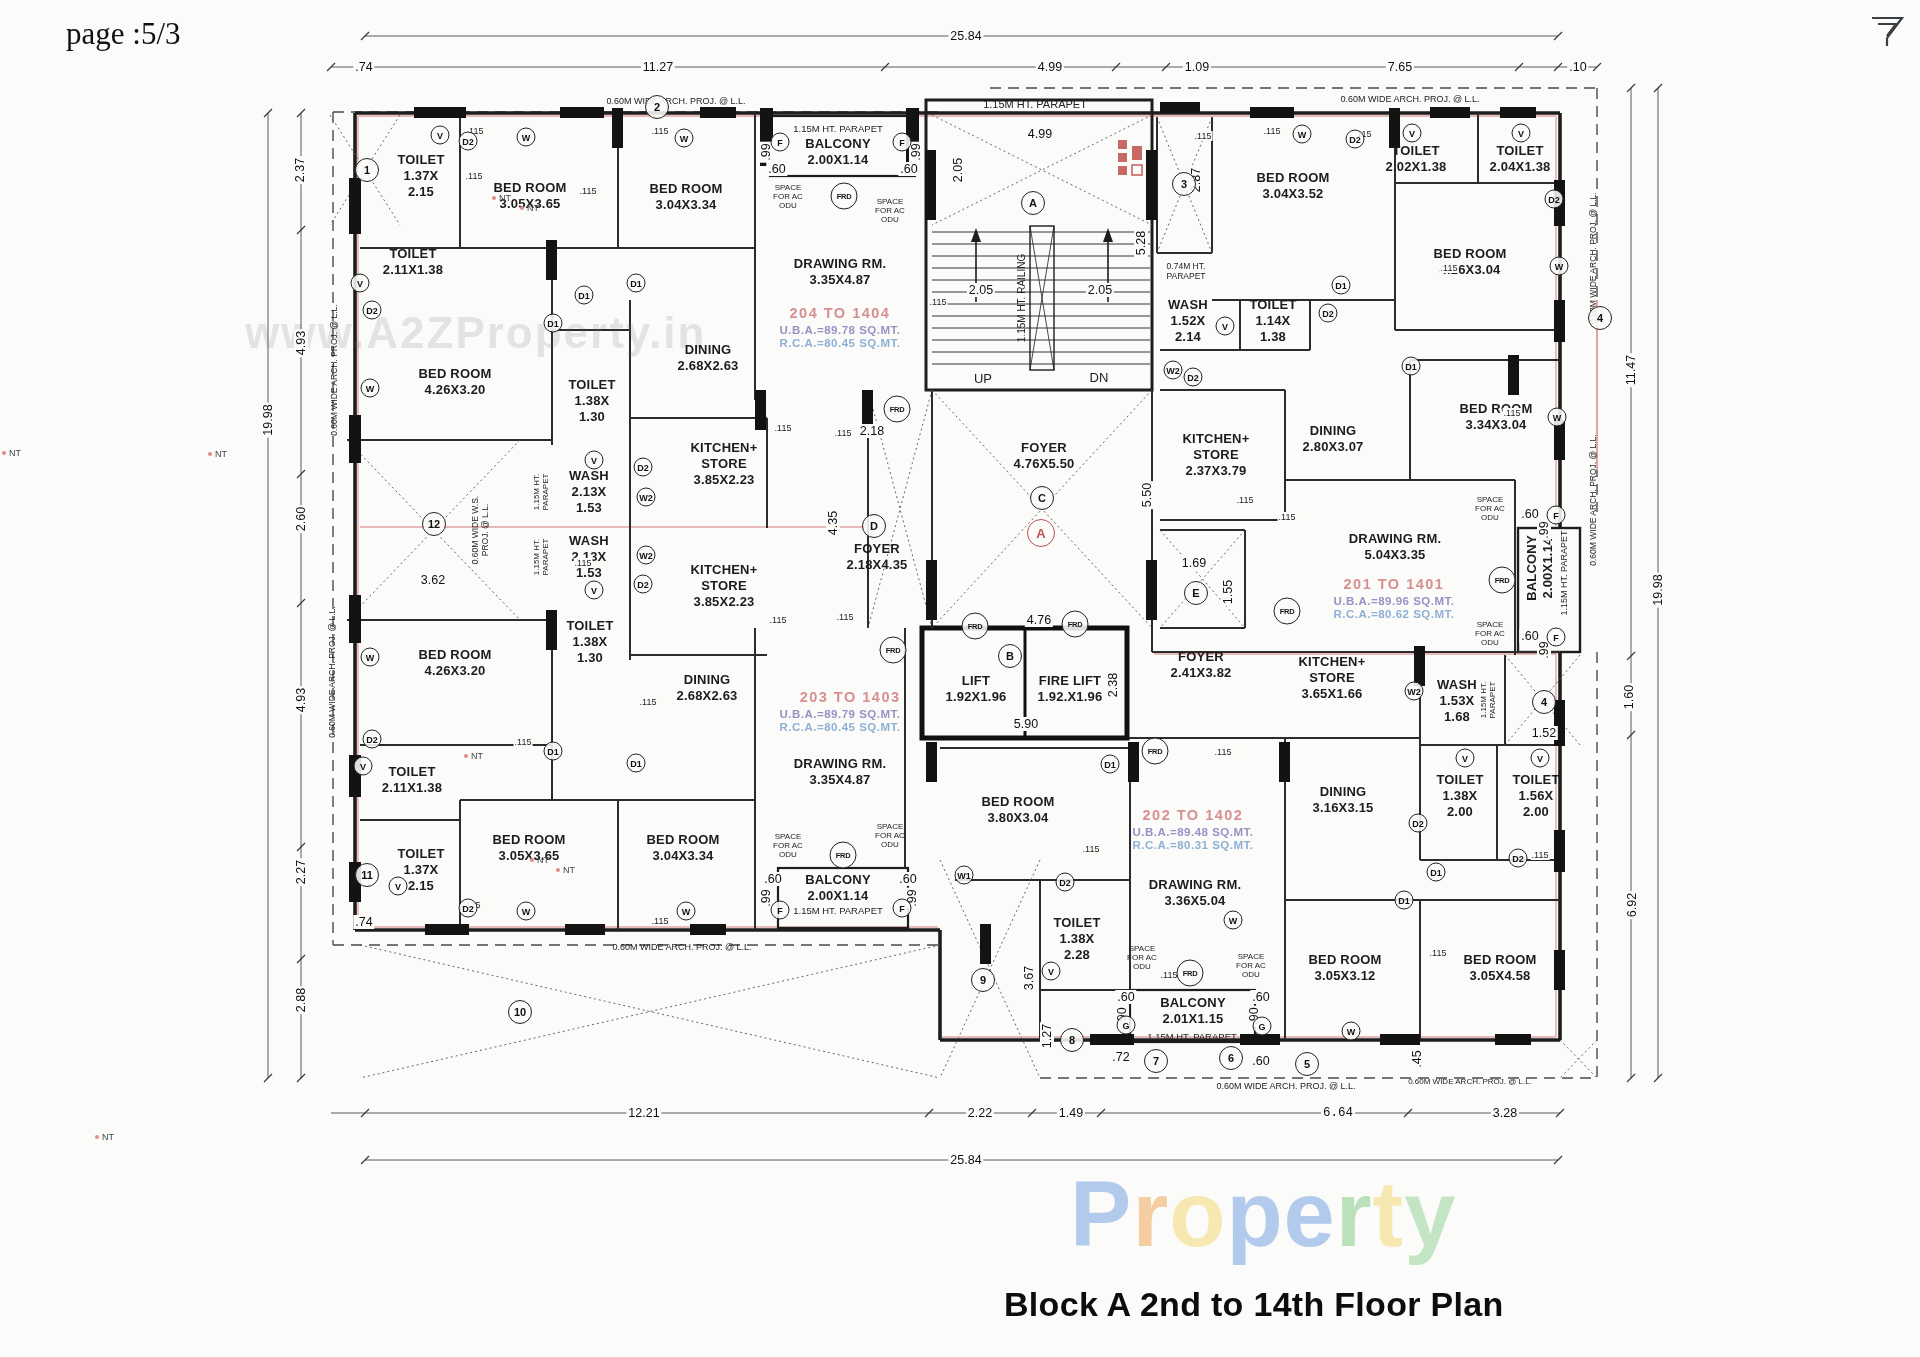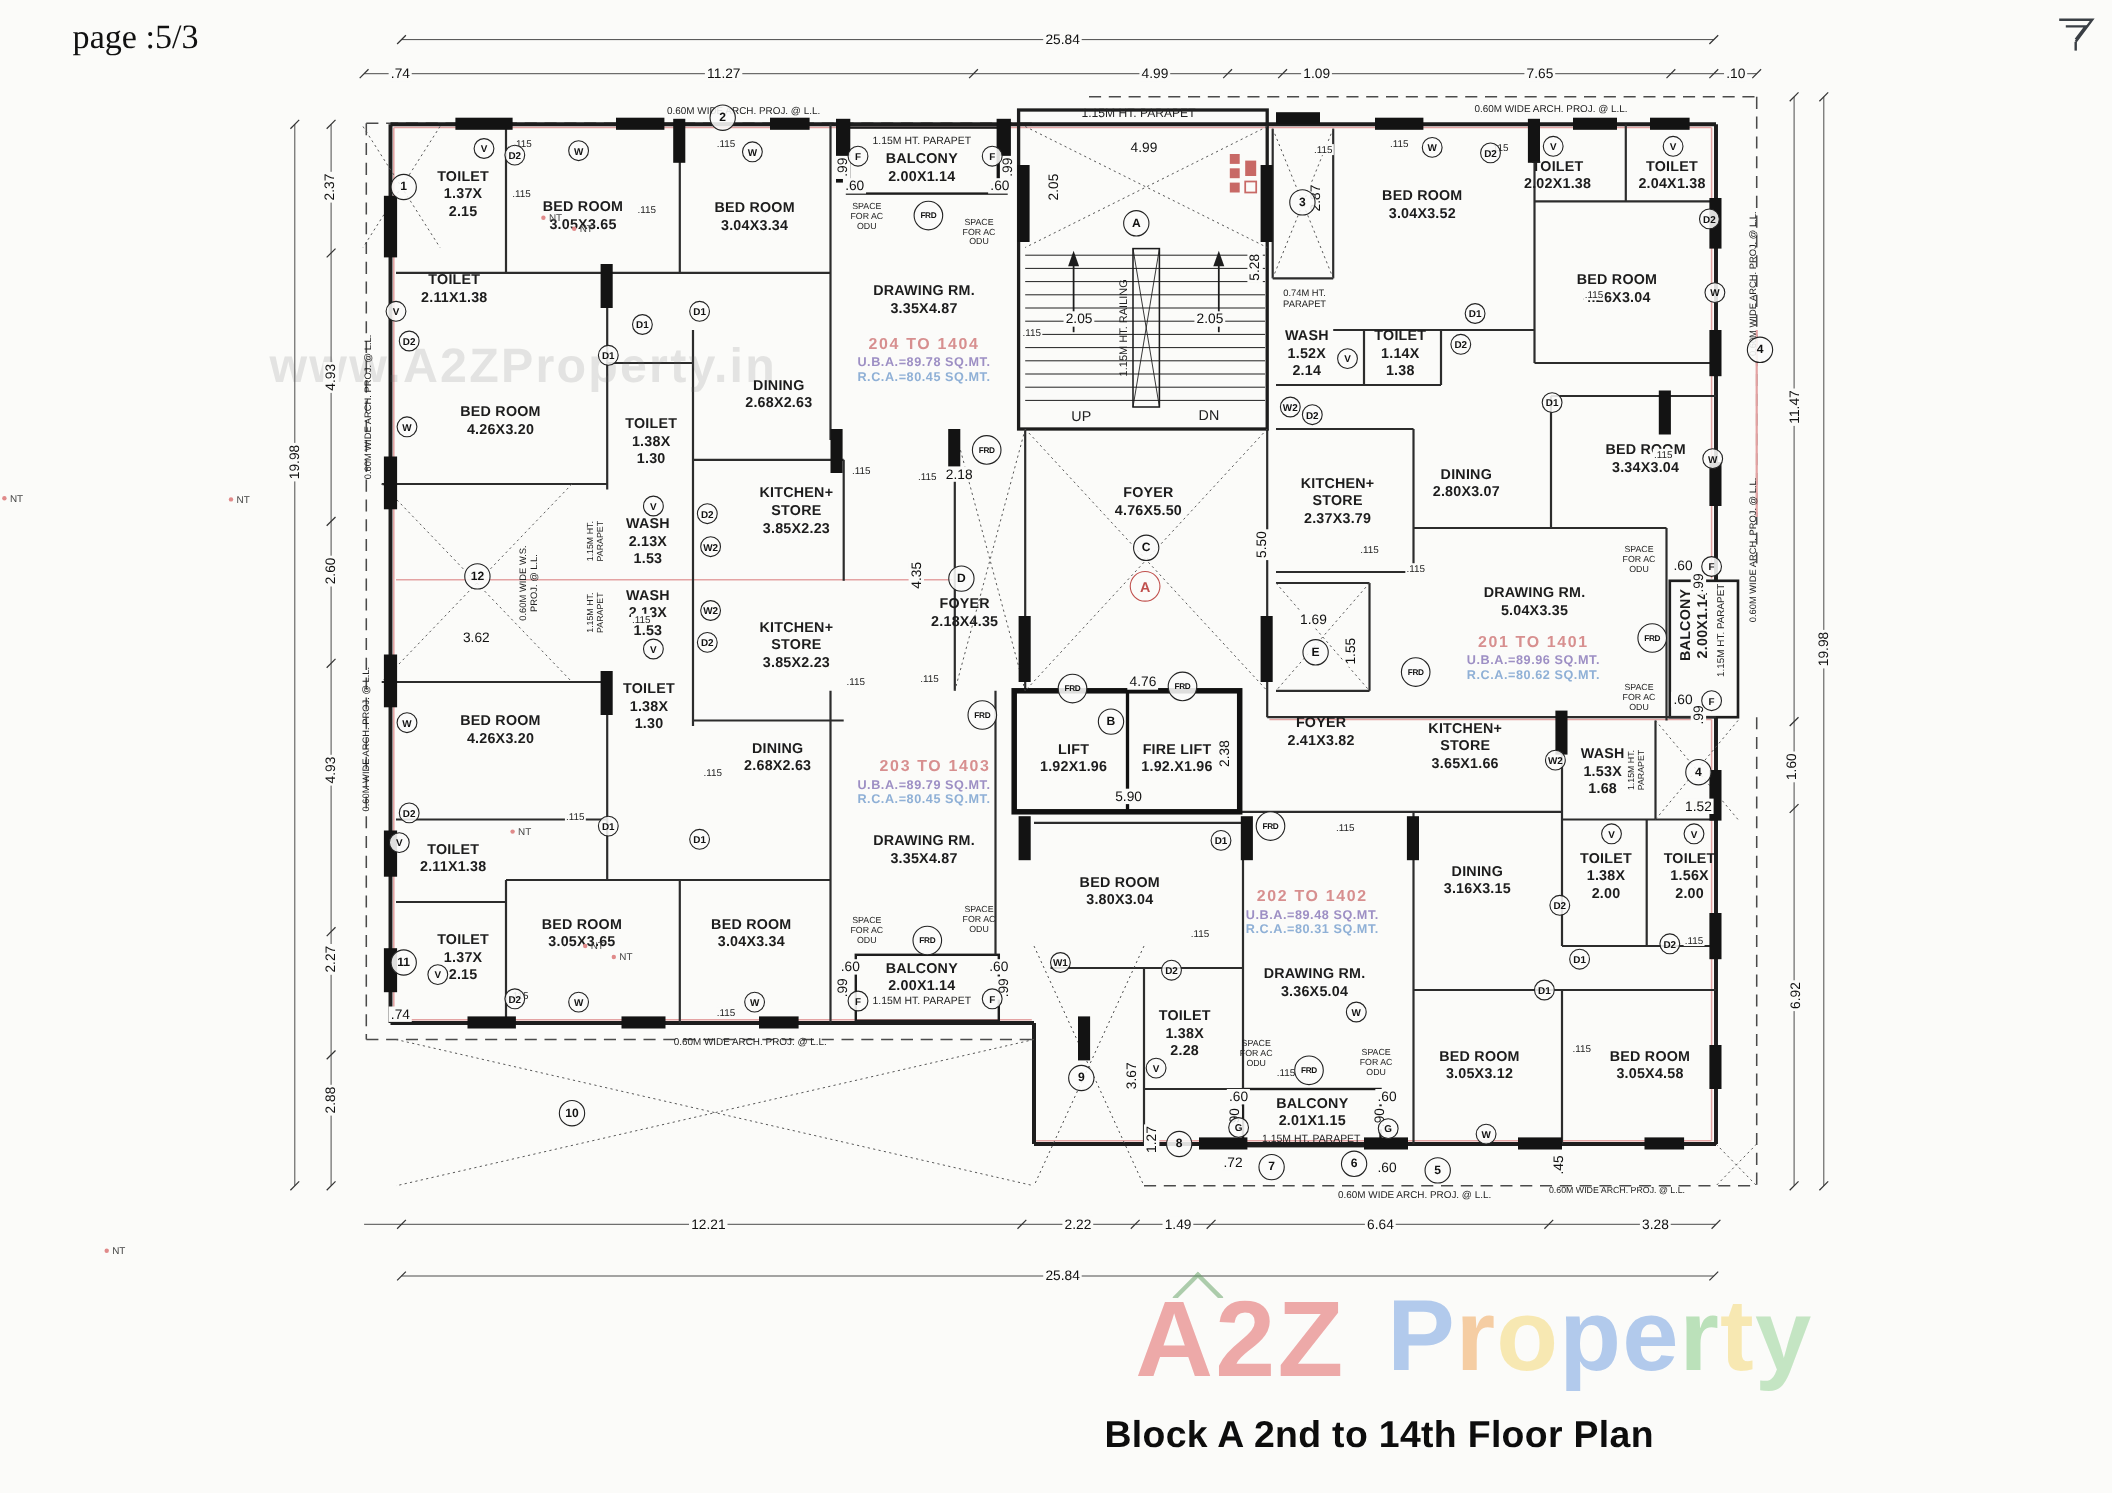--- a/index.html
+++ b/index.html
@@ -334,26 +334,20 @@
     <polyline points="1878,24 1896,24 1887,36"></polyline>
     <line x1="1887" y1="38" x2="1887" y2="46"></line>
   </g>
 </svg>
 
 <div id="page-label">page :5/3</div>
 
 <div id="watermark-main">www.A2ZProperty.in</div>
 
 <div id="logo">
-  <span class="a2z">
-    <span class="roof">
-        <span></span>
-      </span>
-    <span>A2Z</span>
-  </span>
   <span class="prop" id="logo-prop"><span style="color: rgb(107, 155, 224);">P</span><span style="color: rgb(240, 160, 80);">r</span><span style="color: rgb(245, 215, 110);">o</span><span style="color: rgb(107, 155, 224);">p</span><span style="color: rgb(107, 155, 224);">e</span><span style="color: rgb(125, 200, 125);">r</span><span style="color: rgb(245, 215, 110);">t</span><span style="color: rgb(143, 208, 143);">y</span></span>
 </div>
 
 <div id="footer-title">Block A 2nd to 14th Floor Plan</div>
 
 <div id="labels-layer">
     <div class="abs room lbl" style="left: 421px; top: 176px;">TOILET
 1.37X
 2.15</div>
     <div class="abs room lbl" style="left: 413px; top: 262px;">TOILET
@@ -482,21 +476,21 @@
     <div class="abs dim rot" style="left: 301px; top: 1000px;">2.88</div>
     <div class="abs dim rot" style="left: 268px; top: 420px;">19.98</div>
     <div class="abs dim" style="left: 364px; top: 922px;">.74</div>
     <div class="abs dim rot" style="left: 1631px; top: 370px;">11.47</div>
     <div class="abs dim rot" style="left: 1658px; top: 590px;">19.98</div>
     <div class="abs dim rot" style="left: 1629px; top: 697px;">1.60</div>
     <div class="abs dim rot" style="left: 1632px; top: 905px;">6.92</div>
     <div class="abs dim" style="left: 644px; top: 1113px;">12.21</div>
     <div class="abs dim" style="left: 980px; top: 1113px;">2.22</div>
     <div class="abs dim" style="left: 1071px; top: 1113px;">1.49</div>
-    <div class="abs dim" style="left: 1255px; top: 1113px;">6.64</div>
+    <div class="abs dim" style="left: 1338px; top: 1113px; font-family: Liberation Mono, monospace;">6.64</div>
     <div class="abs dim" style="left: 1505px; top: 1113px;">3.28</div>
     <div class="abs dim" style="left: 966px; top: 1160px;">25.84</div>
     <div class="abs dim" style="left: 1040px; top: 134px;">4.99</div>
     <div class="abs dim rot" style="left: 958px; top: 170px;">2.05</div>
     <div class="abs dim" style="left: 981px; top: 290px;">2.05</div>
     <div class="abs dim" style="left: 1100px; top: 290px;">2.05</div>
     <div class="abs dim rot" style="left: 1141px; top: 243px;">5.28</div>
     <div class="abs dim rot" style="left: 1196px; top: 180px;">2.87</div>
     <div class="abs dim" style="left: 872px; top: 431px;">2.18</div>
     <div class="abs dim rot" style="left: 833px; top: 523px;">4.35</div>

